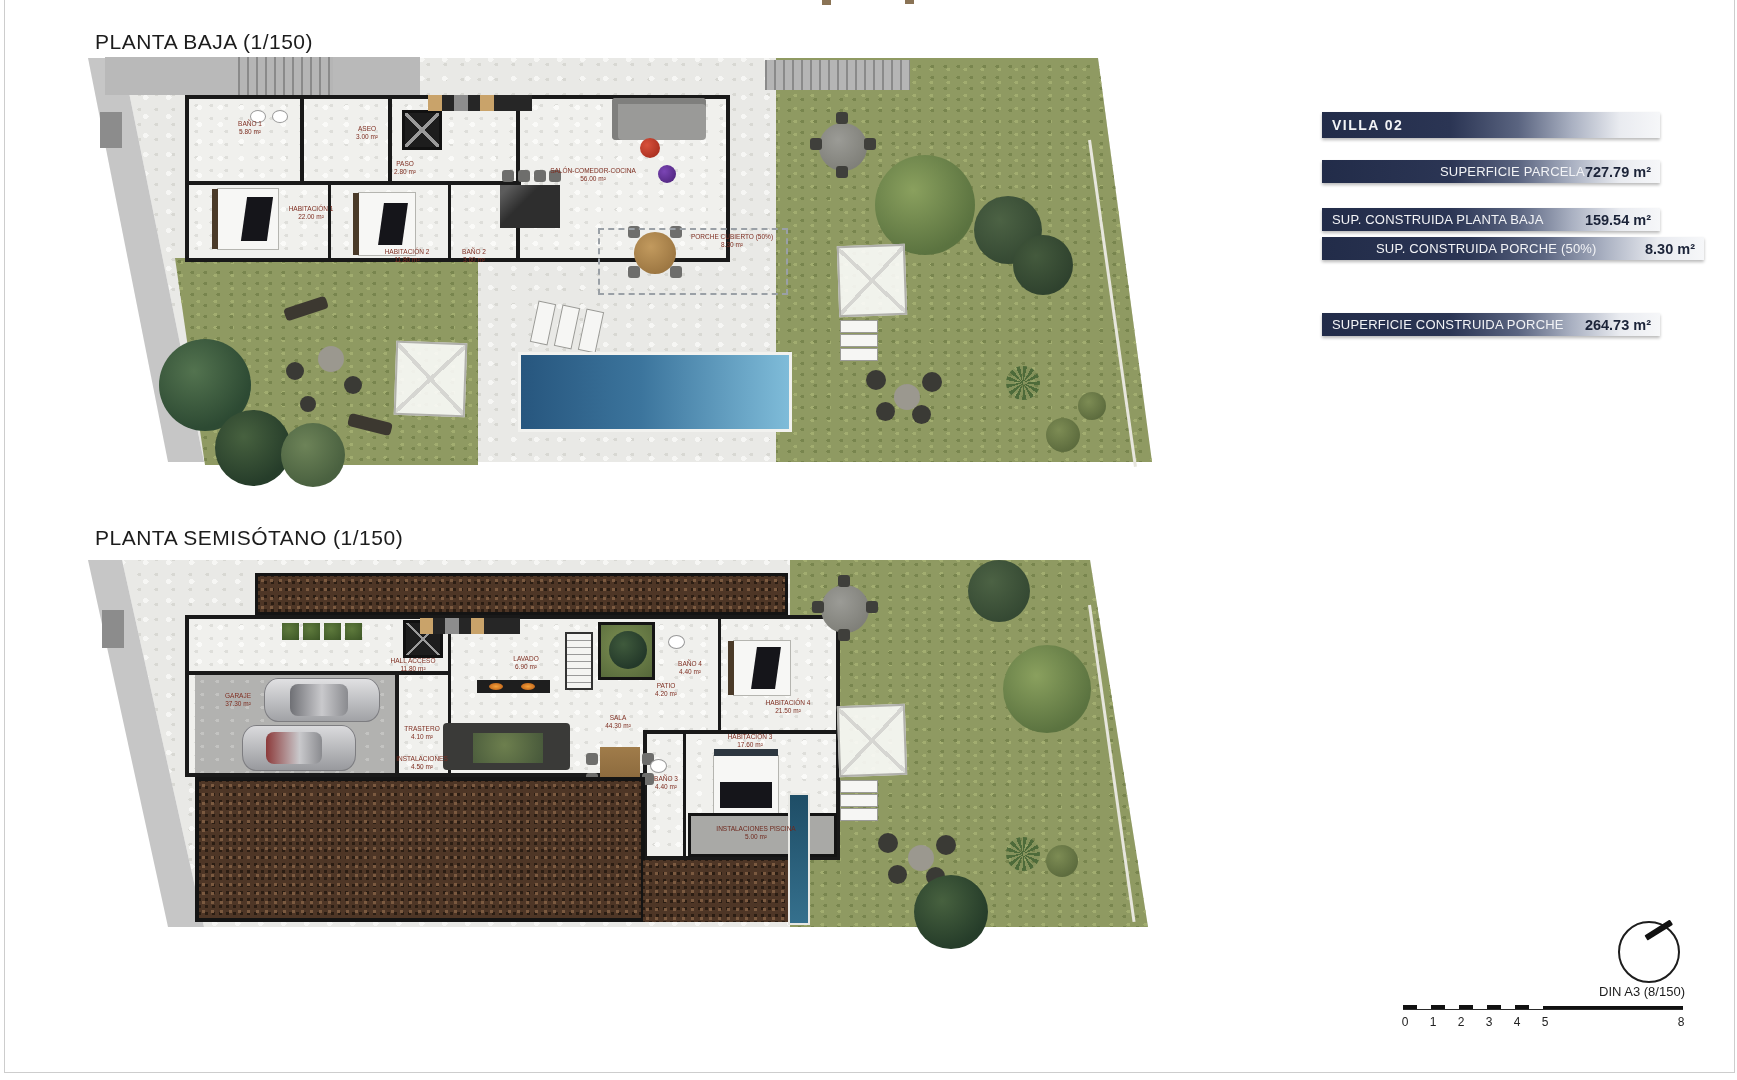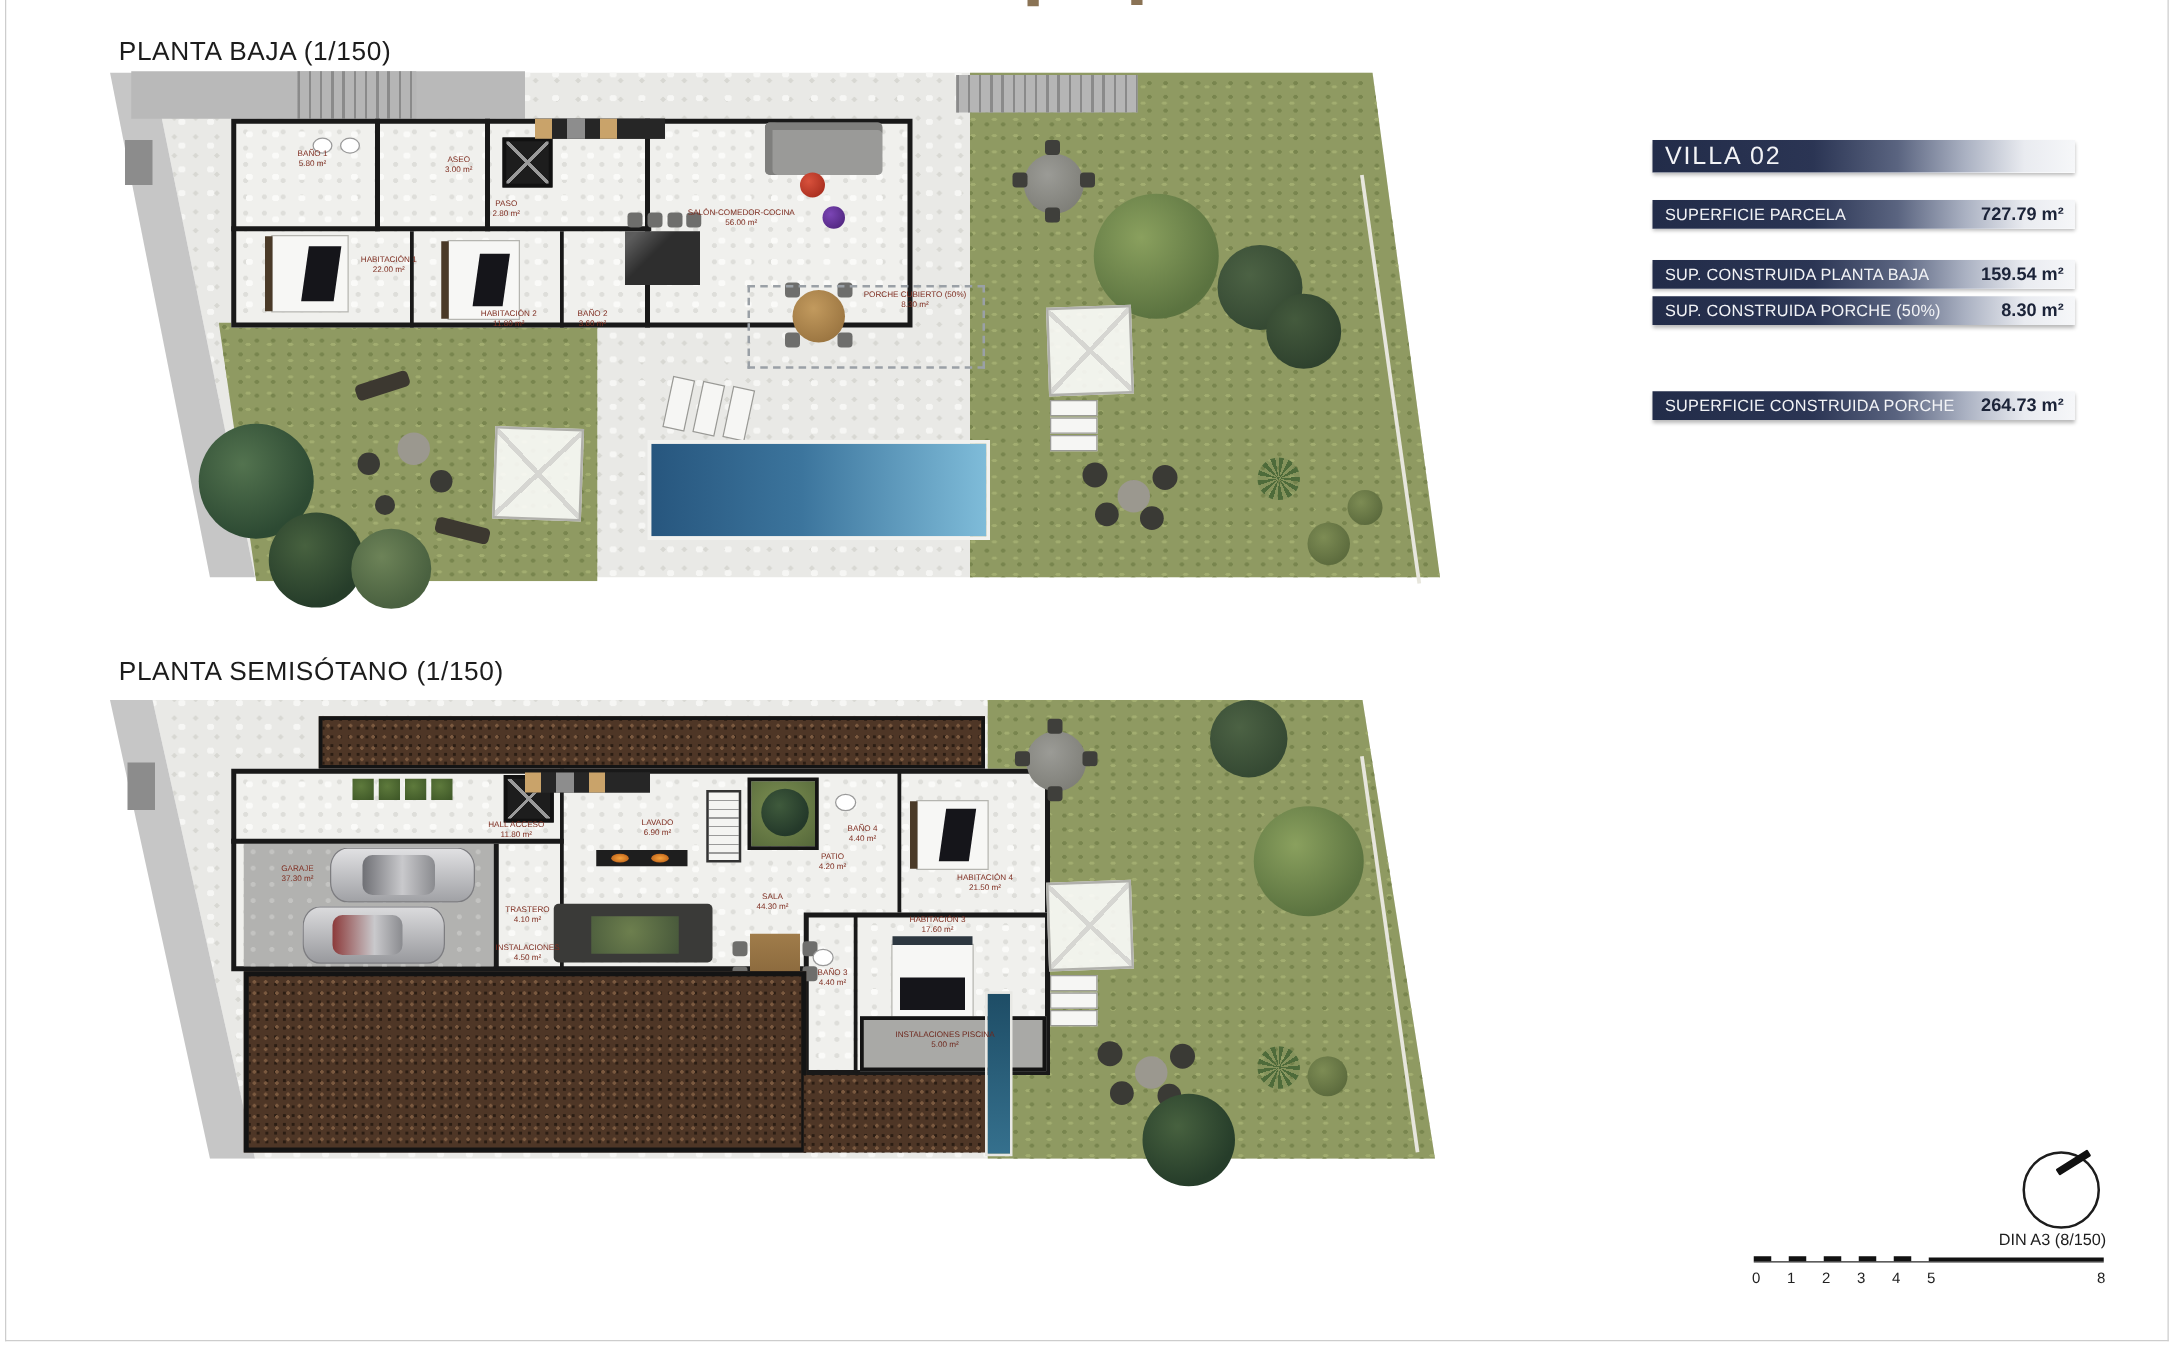--- a/index.html
+++ b/index.html
@@ -8,21 +8,21 @@
   .abs{position:absolute;}
   
   .plan-title{position:absolute;font-size:21px;letter-spacing:.5px;color:#1c1c1c;font-weight:400;}
   
   .bar{position:absolute;left:1322px;width:338px;display:flex;align-items:center;
        background:linear-gradient(90deg,#222c49 0%,#2b3554 38%,#5a6480 58%,#aab1c2 74%,#e9ebf0 88%,#f6f7f9 100%);
        box-shadow:0 2px 3px rgba(0,0,0,.28);}
   .bar .lbl{color:#f2f3f6;font-size:13px;padding-left:10px;letter-spacing:.2px;white-space:nowrap;flex:1;}
   .bar .val{color:#1b2338;font-size:14.5px;font-weight:bold;padding-right:9px;white-space:nowrap;}
   .villa-bar{height:26px;}
-  .villa-bar .lbl{font-size:20px;font-weight:normal;letter-spacing:1.5px;}
+  .villa-bar .lbl{font-size:14px;font-weight:bold;letter-spacing:1.5px;}
   .row-bar{height:23px;}
   
   .plan{position:absolute;left:88px;width:1070px;height:420px;}
   .marble{background-color:#e9e9e6;
      background-image:radial-gradient(#f6f6f4 3px,transparent 3px),radial-gradient(#d8d8d3 2px,transparent 2px);
      background-size:23px 19px,17px 15px;background-position:0 0,9px 7px;}
   .grass{background-color:#8f9a62;
      background-image:radial-gradient(#78854e 2px,transparent 2px),radial-gradient(#a2ad70 2px,transparent 2px);
      background-size:13px 11px,17px 13px;}
   .gravel{background-color:#4e3626;
@@ -340,29 +340,29 @@
       </div>
     <div class="room-label" style="left:668px;top:318px;color:#6e271c;">
         <span class="nm">INSTALACIONES PISCINA</span>
         <span class="ar">5.00 m²</span>
       </div>
   </div>
 
   <div class="bar villa-bar" style="top:112px;">
     <span class="lbl">VILLA 02</span>
   </div>
-  <div class="bar row-bar" style="top:160px;">
+  <div class="bar row-bar" style="top:160px;text-align:right;">
     <span class="lbl">SUPERFICIE PARCELA</span>
     <span class="val">727.79 m²</span>
   </div>
   <div class="bar row-bar" style="top:208px;">
     <span class="lbl">SUP. CONSTRUIDA PLANTA BAJA</span>
     <span class="val">159.54 m²</span>
   </div>
-  <div class="bar row-bar" style="top:237px;">
+  <div class="bar row-bar" style="top:237px;padding-left:44px;">
     <span class="lbl">SUP. CONSTRUIDA PORCHE (50%)</span>
     <span class="val">8.30 m²</span>
   </div>
   <div class="bar row-bar" style="top:313px;">
     <span class="lbl">SUPERFICIE CONSTRUIDA PORCHE</span>
     <span class="val">264.73 m²</span>
   </div>
 
   <div class="abs" style="left:1618px;top:921px;width:58px;height:58px;border:2px solid #1d1d1d;border-radius:50%;background:#fff;">
     <div class="abs" style="left:26px;top:12px;width:30px;height:6px;background:#111;transform:rotate(-32deg);transform-origin:left center;border-radius:1px;"></div>

